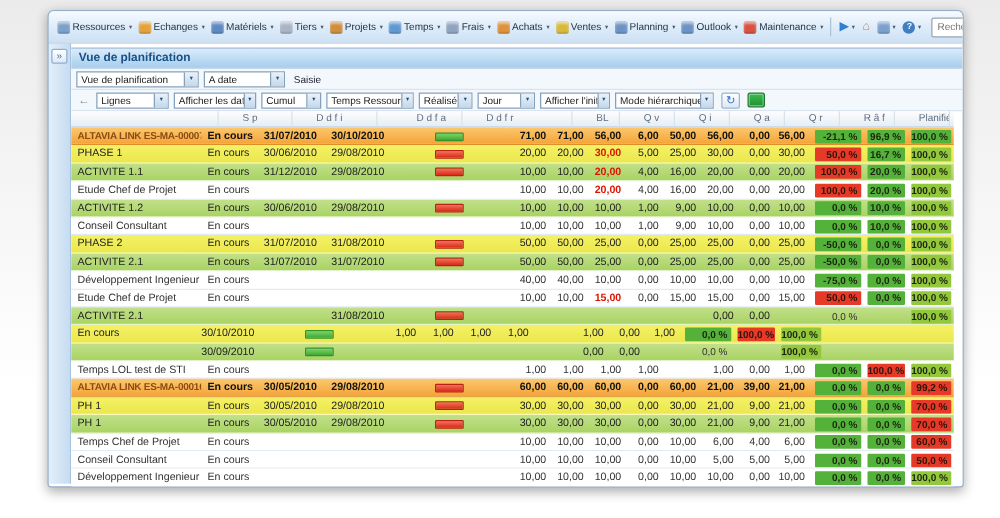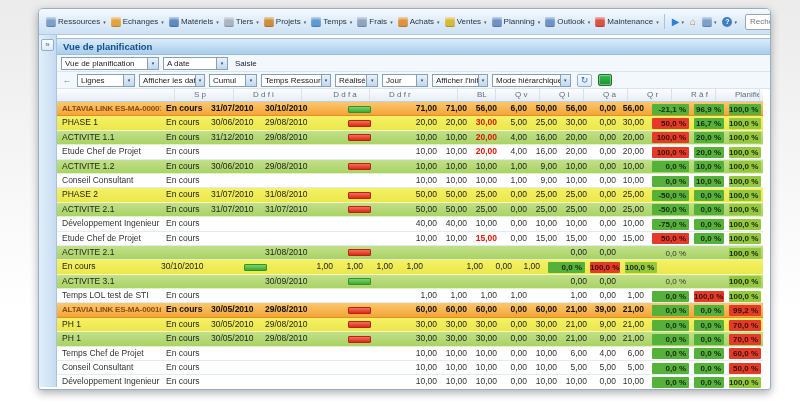--- a/index.html
+++ b/index.html
@@ -557,21 +557,20 @@
                 <span class="badge b-green">0,0 %</span>
               </div>
               <div class="cell" style="width: 35px;">
                 <span class="badge b-red">100,0 %</span>
               </div>
               <div class="cell" style="width: 37px;">
                 <span class="badge b-lgreen">100,0 %</span>
               </div>
             </div>
             <div class="row type-activity">
-              <div class="cell c-name pad" style="width: 104px;">ACTIVITE 3.1</div>
               <div class="cell pad" style="width: 45px;"></div>
               <div class="cell pad" style="width: 54px;"></div>
               <div class="cell pad" style="width: 54px;">30/09/2010</div>
               <div class="cell" style="width: 74px;">
                 <div class="bar bar-green"></div>
               </div>
               <div class="cell" style="width: 24px;"></div>
               <div class="cell num" style="width: 30px;"></div>
               <div class="cell num" style="width: 30px;"></div>
               <div class="cell num" style="width: 30px;"></div>

